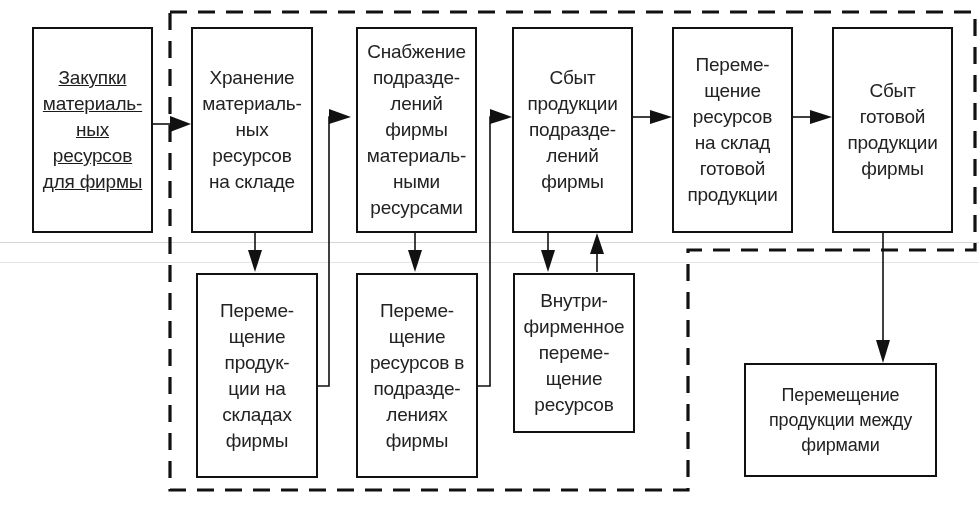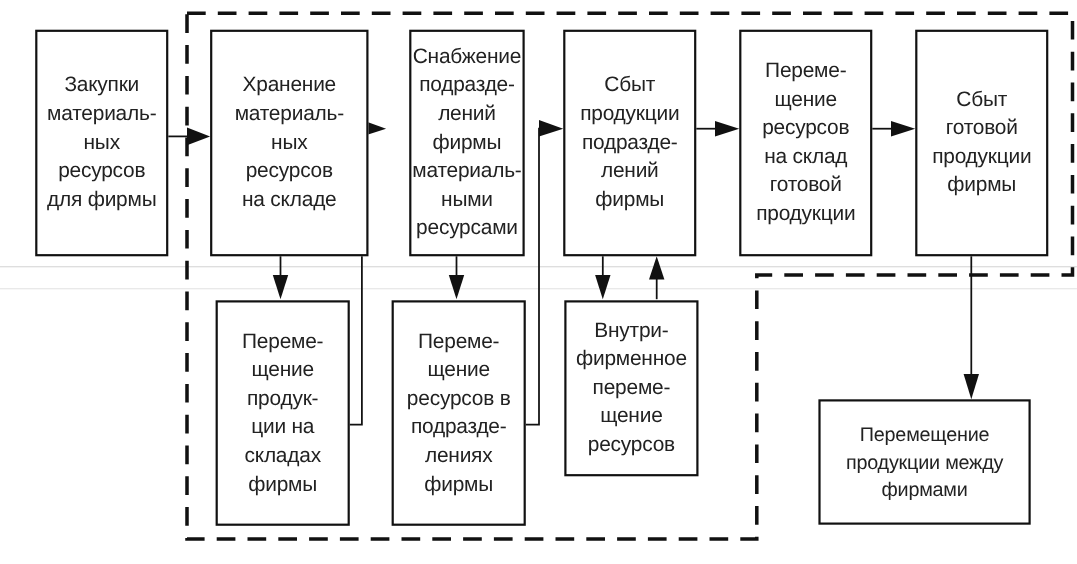--- a/index.html
+++ b/index.html
@@ -50,35 +50,35 @@
   <line x1="632" y1="117" x2="652" y2="117" stroke="#111" stroke-width="1.6"></line>
   <polygon points="650,110 672,117 650,124" fill="#111"></polygon>
 
   <line x1="792" y1="117" x2="812" y2="117" stroke="#111" stroke-width="1.6"></line>
   <polygon points="810,110 832,117 810,124" fill="#111"></polygon>
 
   <line x1="883" y1="232" x2="883" y2="345" stroke="#111" stroke-width="1.6"></line>
   <polygon points="876,340 890,340 883,363" fill="#111"></polygon>
 </svg>
 
-<div class="box" style="left:32px;top:27px;width:121px;height:206px;">
+<div class="box" style="left:32px;top:27px;width:121px;height:206px;text-decoration:underline;">
   <span class="lbl">Закупки
 материаль-
 ных
 ресурсов
 для фирмы</span>
 </div>
-<div class="box" style="left:191px;top:27px;width:144px;height:206px;align-items:center;">
+<div class="box" style="left:191px;top:27px;width:122px;height:206px;align-items:center;">
   <span class="lbl">Хранение
 материаль-
 ных
 ресурсов
 на складе</span>
 </div>
-<div class="box" style="left:372px;top:27px;width:105px;height:206px;">
+<div class="box" style="left:356px;top:27px;width:121px;height:206px;">
   <span class="lbl">Снабжение
 подразде-
 лений
 фирмы
 материаль-
 ными
 ресурсами</span>
 </div>
 <div class="box" style="left:512px;top:27px;width:121px;height:206px;">
   <span class="lbl">Сбыт

